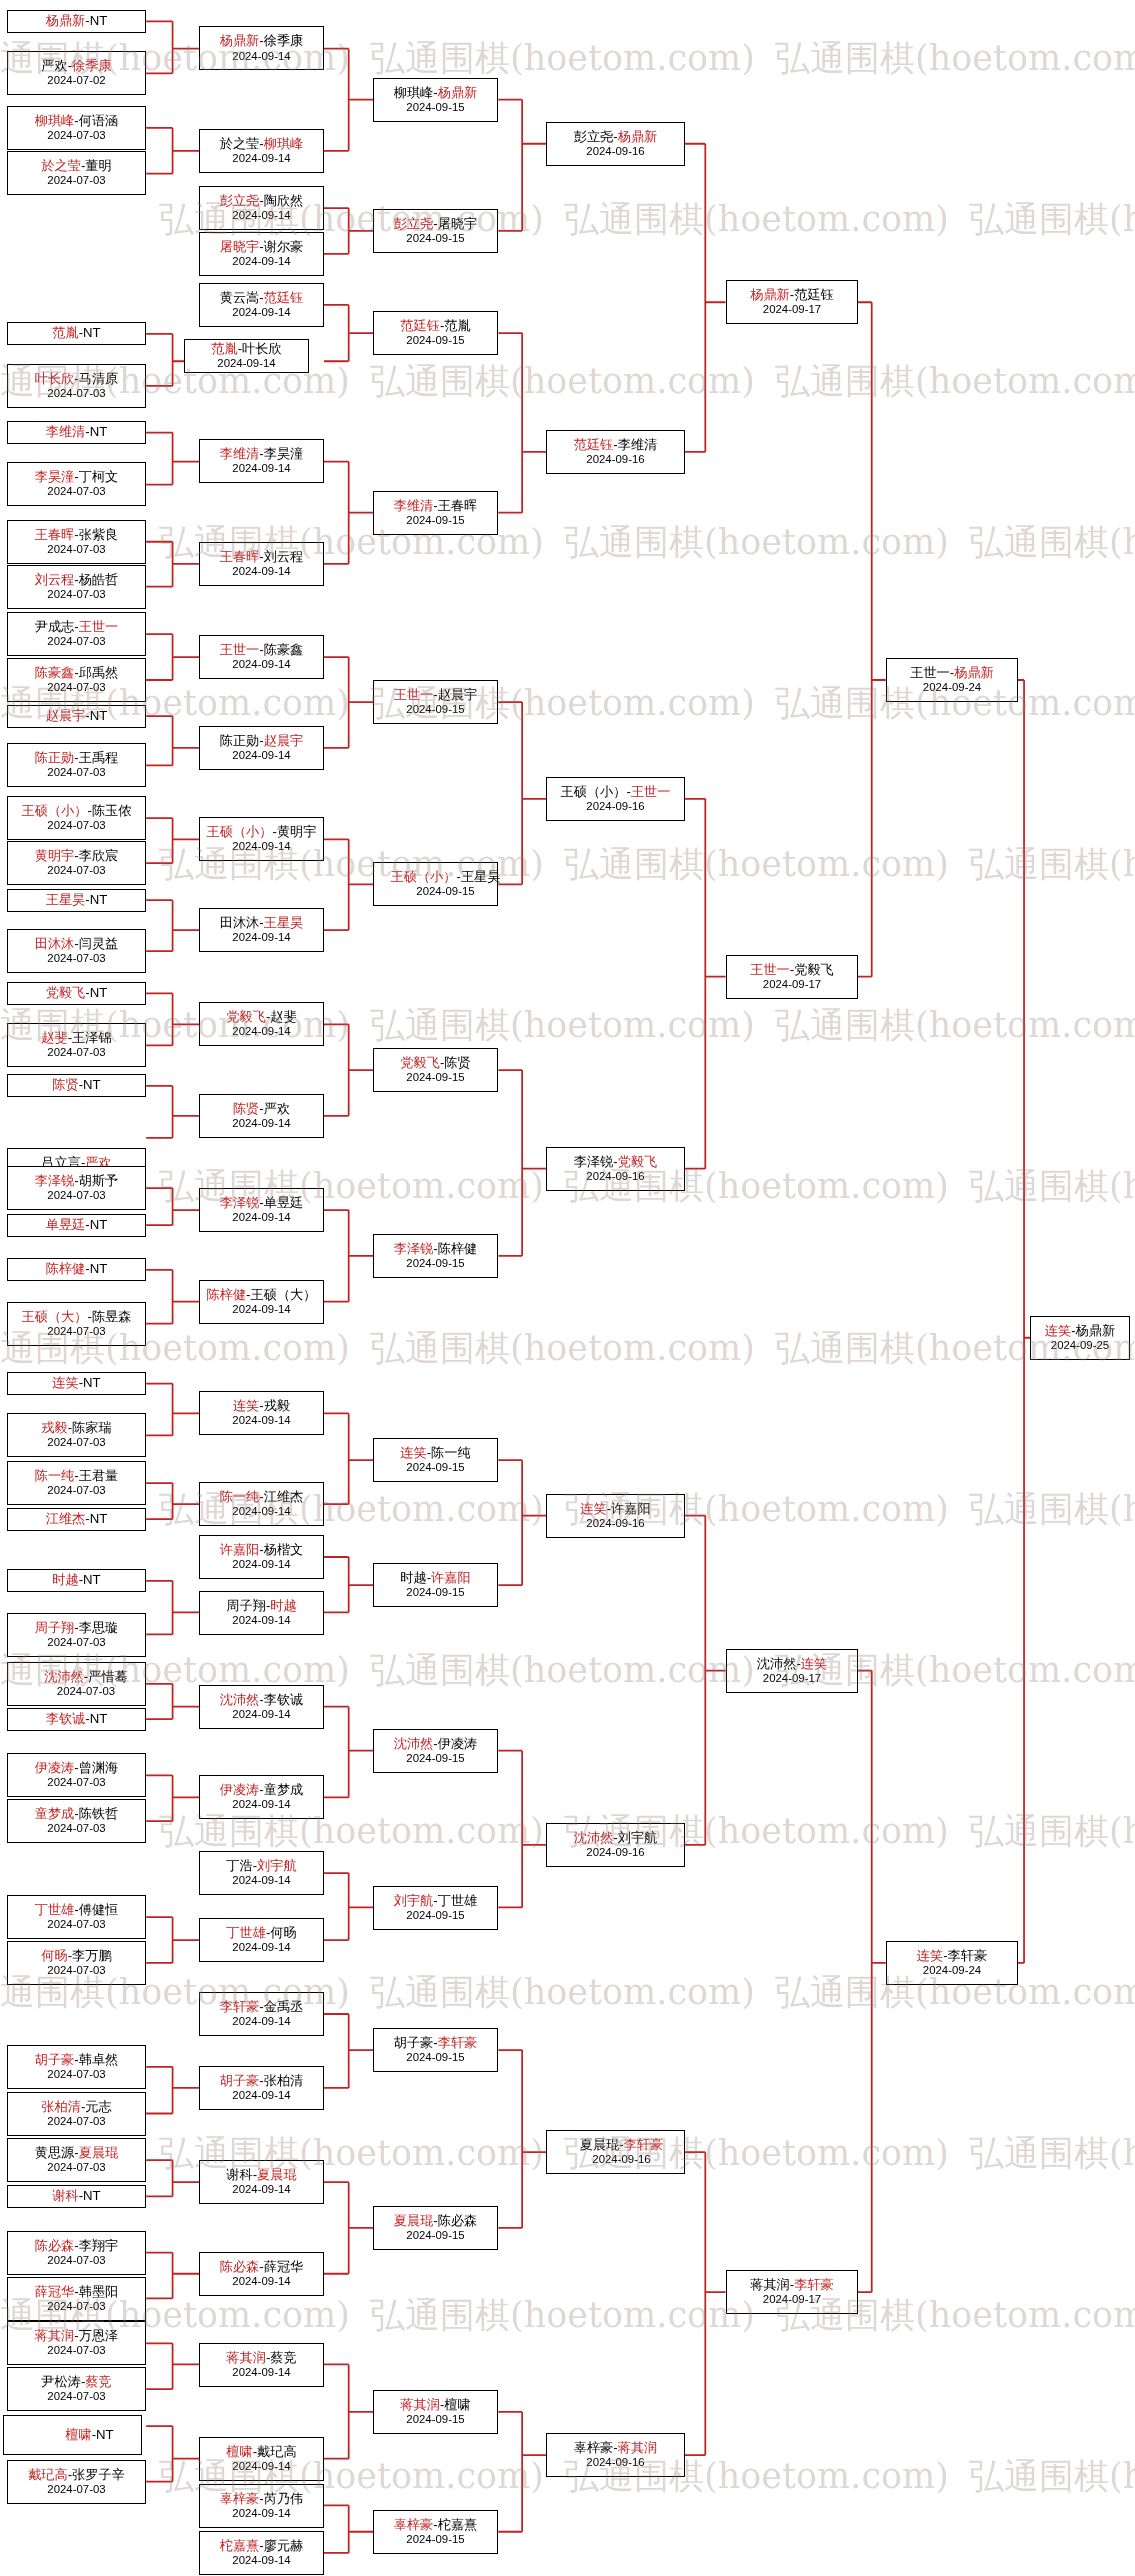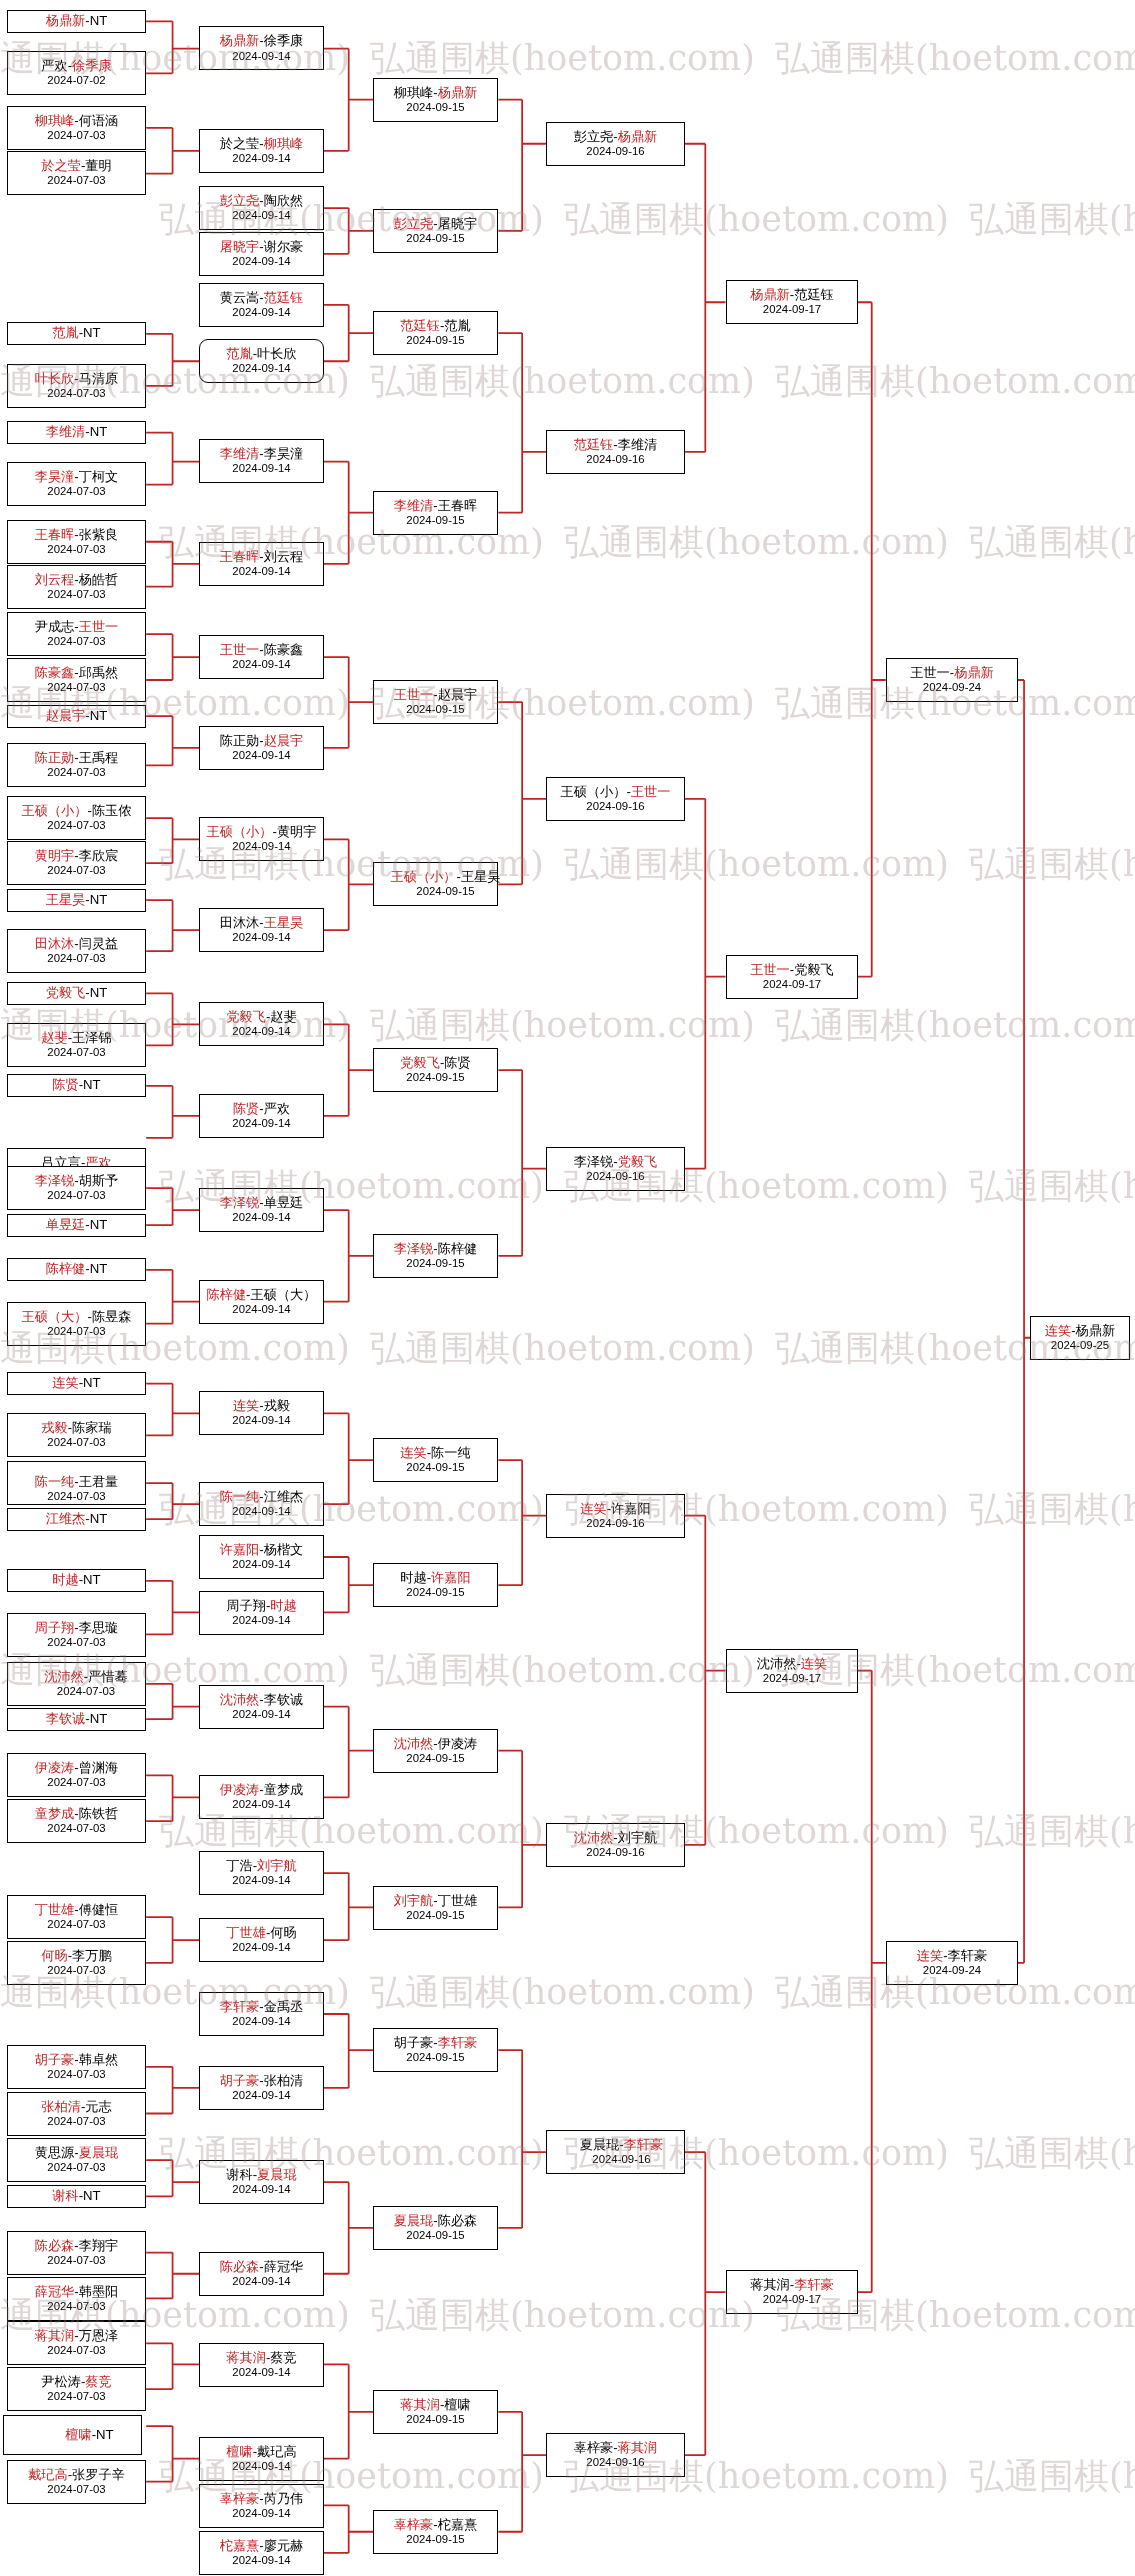--- a/index.html
+++ b/index.html
@@ -180,21 +180,21 @@
         <div class="names"><span class="win">王硕（大）</span>-<span>陈昱森</span></div>
         <div class="date">2024-07-03</div>
       </div>
       <div class="match" style="left: 7px; top: 1372px; width: 139px; height: 23px;">
         <div class="names"><span class="win">连笑</span>-<span>NT</span></div>
       </div>
       <div class="match" style="left: 7px; top: 1413px; width: 139px; height: 44px;">
         <div class="names"><span class="win">戎毅</span>-<span>陈家瑞</span></div>
         <div class="date">2024-07-03</div>
       </div>
-      <div class="match" style="left: 7px; top: 1461px; width: 139px; height: 44px; justify-content: flex-end;">
+      <div class="match" style="left: 7px; top: 1461px; width: 139px; height: 44px;">
         <div class="names"><span class="win">陈一纯</span>-<span>王君量</span></div>
         <div class="date">2024-07-03</div>
       </div>
       <div class="match" style="left: 7px; top: 1508px; width: 139px; height: 23px;">
         <div class="names"><span class="win">江维杰</span>-<span>NT</span></div>
       </div>
       <div class="match" style="left: 7px; top: 1569px; width: 139px; height: 23px;">
         <div class="names"><span class="win">时越</span>-<span>NT</span></div>
       </div>
       <div class="match" style="left: 7px; top: 1613px; width: 139px; height: 44px;">
@@ -275,21 +275,21 @@
         <div class="date">2024-09-14</div>
       </div>
       <div class="match" style="left: 199px; top: 232px; width: 125px; height: 44px;">
         <div class="names"><span class="win">屠晓宇</span>-<span>谢尔豪</span></div>
         <div class="date">2024-09-14</div>
       </div>
       <div class="match" style="left: 199px; top: 283px; width: 125px; height: 44px;">
         <div class="names"><span>黄云嵩</span>-<span class="win">范廷钰</span></div>
         <div class="date">2024-09-14</div>
       </div>
-      <div class="match" style="left: 199px; top: 339px; width: 125px; height: 44px; border-radius: 9px;">
+      <div class="match" style="left: 184px; top: 339px; width: 125px; height: 34px;">
         <div class="names"><span class="win">范胤</span>-<span>叶长欣</span></div>
         <div class="date">2024-09-14</div>
       </div>
       <div class="match" style="left: 199px; top: 439px; width: 125px; height: 44px;">
         <div class="names"><span class="win">李维清</span>-<span>李昊潼</span></div>
         <div class="date">2024-09-14</div>
       </div>
       <div class="match" style="left: 199px; top: 542px; width: 125px; height: 44px;">
         <div class="names"><span class="win">王春晖</span>-<span>刘云程</span></div>
         <div class="date">2024-09-14</div>

